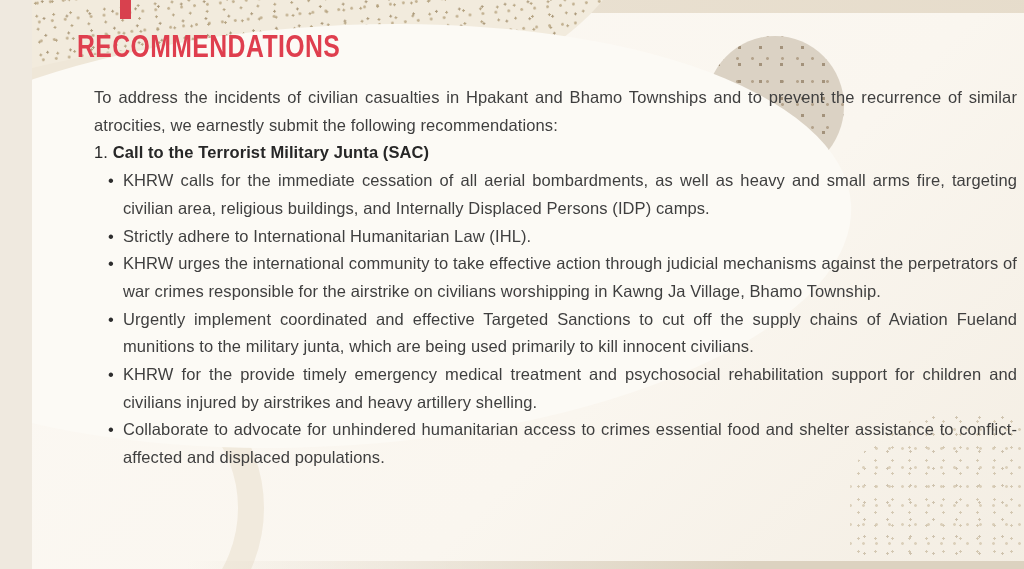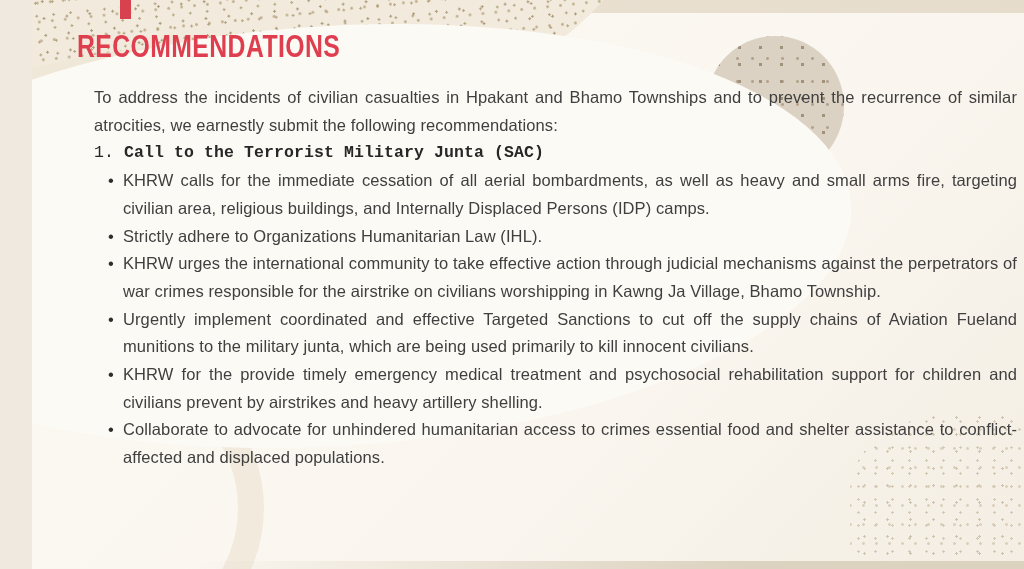--- a/index.html
+++ b/index.html
@@ -55,21 +55,21 @@
   .title{position:absolute;left:45px;top:29px;margin:0;z-index:6;
     font-size:31px;font-weight:800;letter-spacing:.5px;
     transform:scaleX(.8);transform-origin:left center;white-space:nowrap;}
   .site-url{position:absolute;top:14px;right:21px;z-index:6;
     font-size:19px;letter-spacing:.4px;color:#2e2e2e;}
   
   .content{position:absolute;left:0;top:0;width:1024px;z-index:5;
     padding:84px 39px 0 62px;box-sizing:border-box;
     font-size:16.5px;line-height:27.7px;color:#3f3f3f;letter-spacing:.1px;}
   .content p{margin:0;text-align:justify;}
-  .sec-head{font-weight:700;color:#272727;text-align:left !important;font-family:Liberation Mono, monospace;}
+  .sec-head{font-weight:700;color:#272727;text-align:left !important;}
   .sec:nth-of-type(1) .num{font-weight:400;}
   .bullet{display:flex;margin-left:14px;}
   .dot{flex:none;width:15px;color:#2d2d2d;}
   .btext{flex:1;text-align:justify;}
 </style>
 </head>
 <body>
 
 <div class="slide">
 
@@ -90,39 +90,39 @@
     <p class="intro">To address the incidents of civilian casualties in Hpakant and Bhamo Townships and to prevent the recurrence of similar atrocities, we earnestly submit the following recommendations:</p>
 
     <div class="sec">
       <p class="sec-head"><span class="num">1.</span> <span>Call to the Terrorist Military Junta (SAC)</span></p>
       <div class="bullet">
         <span class="dot">•</span>
         <span class="btext">KHRW calls for the immediate cessation of all  aerial bombardments, as well as heavy and small arms fire, targeting civilian area, religious buildings, and Internally Displaced Persons (IDP) camps.</span>
       </div>
       <div class="bullet">
         <span class="dot">•</span>
-        <span class="btext">Strictly adhere to Organizations Humanitarian Law (IHL).</span>
+        <span class="btext">Strictly adhere to International Humanitarian Law (IHL).</span>
       </div>
     </div>
 
     <div class="sec">
       <div class="bullet">
         <span class="dot">•</span>
         <span class="btext">KHRW urges the international community to take effective action through judicial mechanisms against the perpetrators of war crimes responsible for the airstrike on civilians worshipping in Kawng Ja Village, Bhamo Township.</span>
       </div>
       <div class="bullet">
         <span class="dot">•</span>
         <span class="btext">Urgently implement coordinated and effective Targeted Sanctions to cut off the supply chains of Aviation Fueland munitions to the military junta, which are being used primarily to kill innocent civilians.</span>
       </div>
     </div>
 
     <div class="sec">
       <div class="bullet">
         <span class="dot">•</span>
-        <span class="btext">KHRW for the  provide timely emergency medical treatment and psychosocial rehabilitation support for children and civilians prevent by airstrikes and heavy artillery shelling.</span>
+        <span class="btext">KHRW for the  provide timely emergency medical treatment and psychosocial rehabilitation support for children and civilians injured by airstrikes and heavy artillery shelling.</span>
       </div>
       <div class="bullet">
         <span class="dot">•</span>
         <span class="btext">Collaborate to advocate for unhindered humanitarian access to crimes essential food and shelter assistance to conflict-affected and displaced populations.</span>
       </div>
     </div>
   </div>
 
 </div>
 

